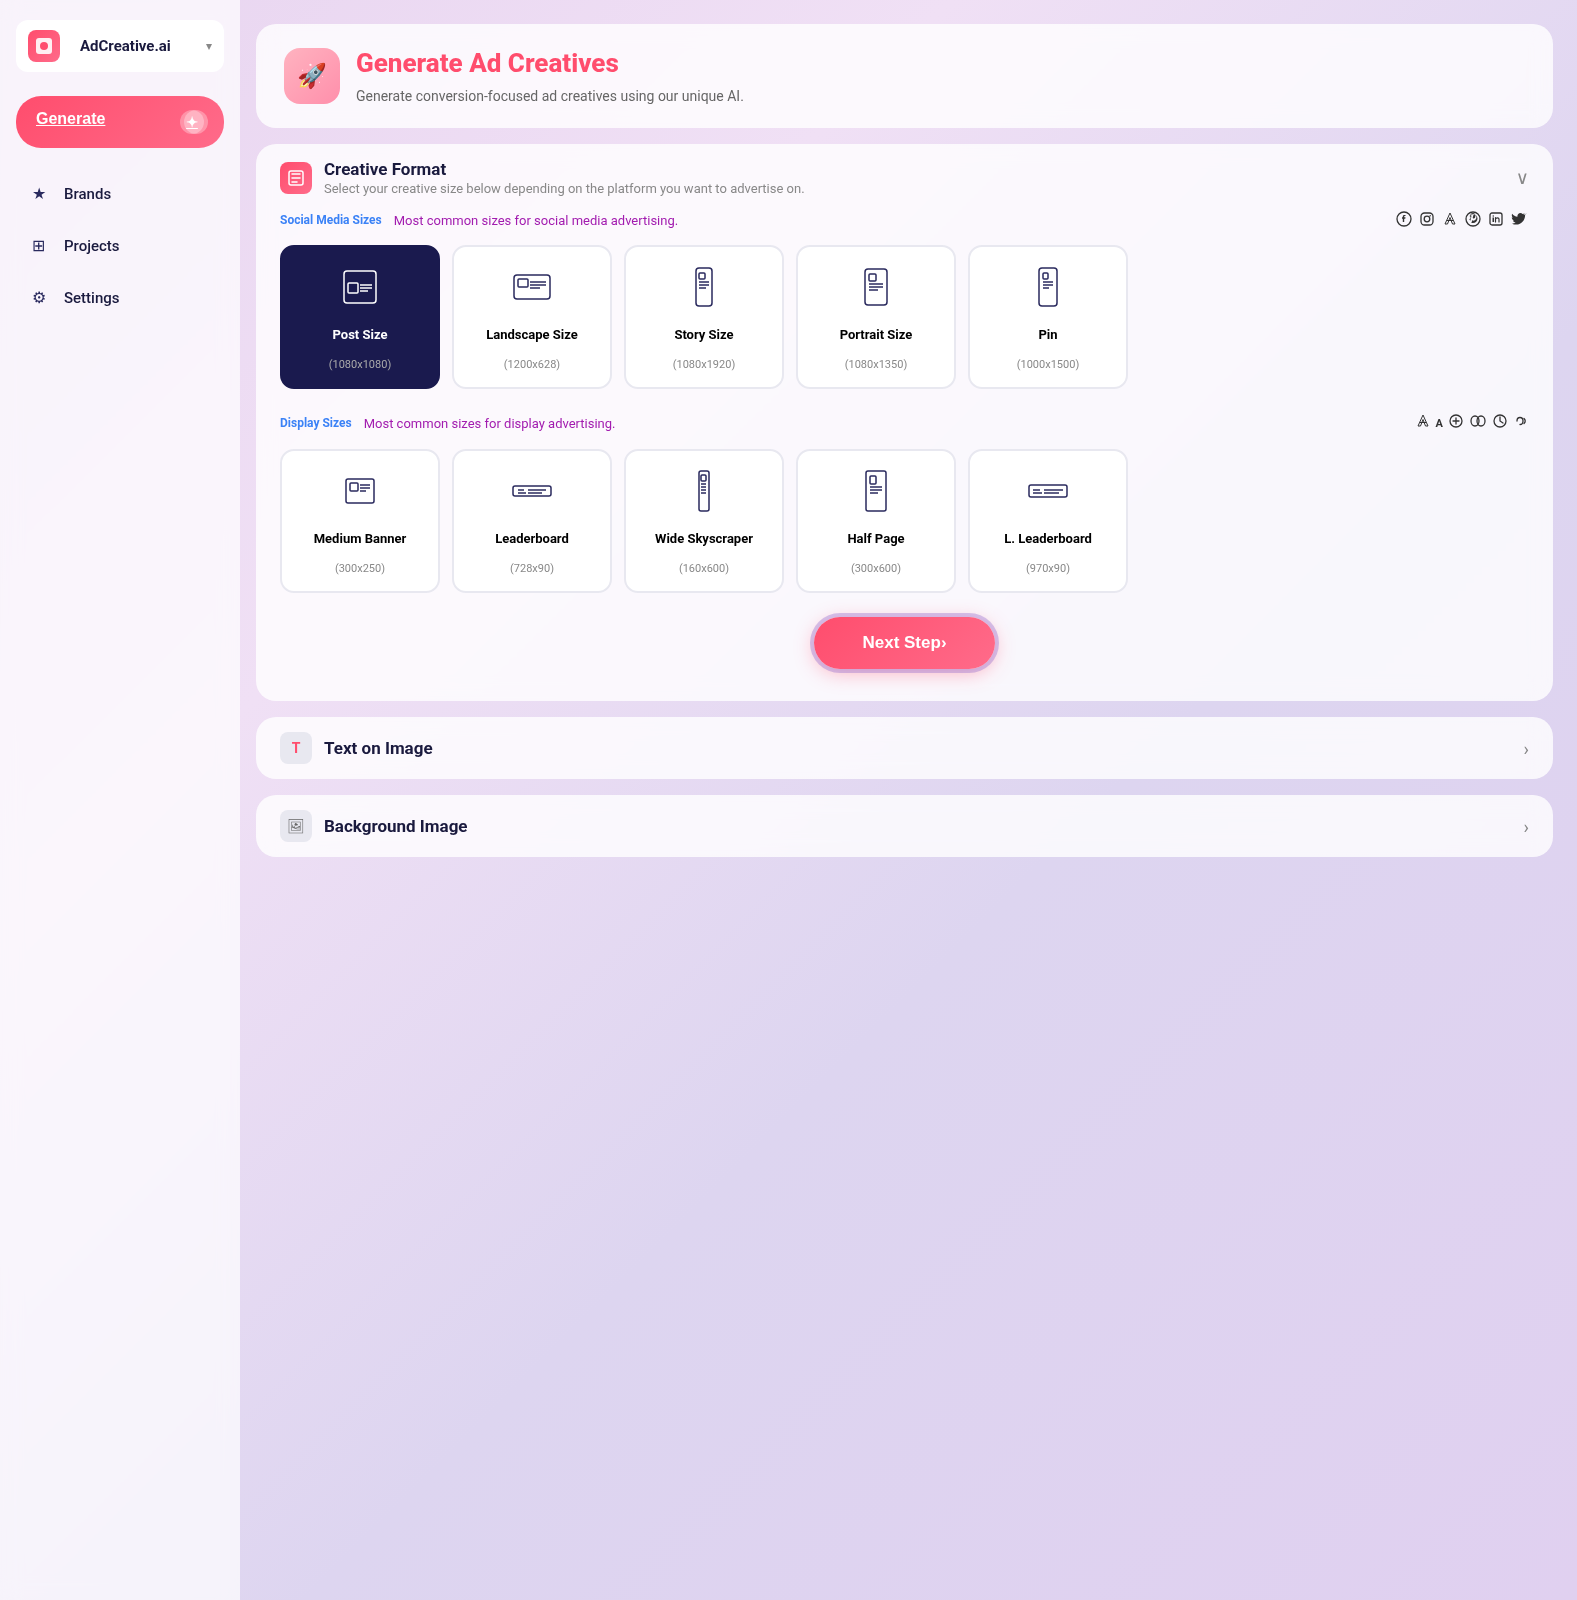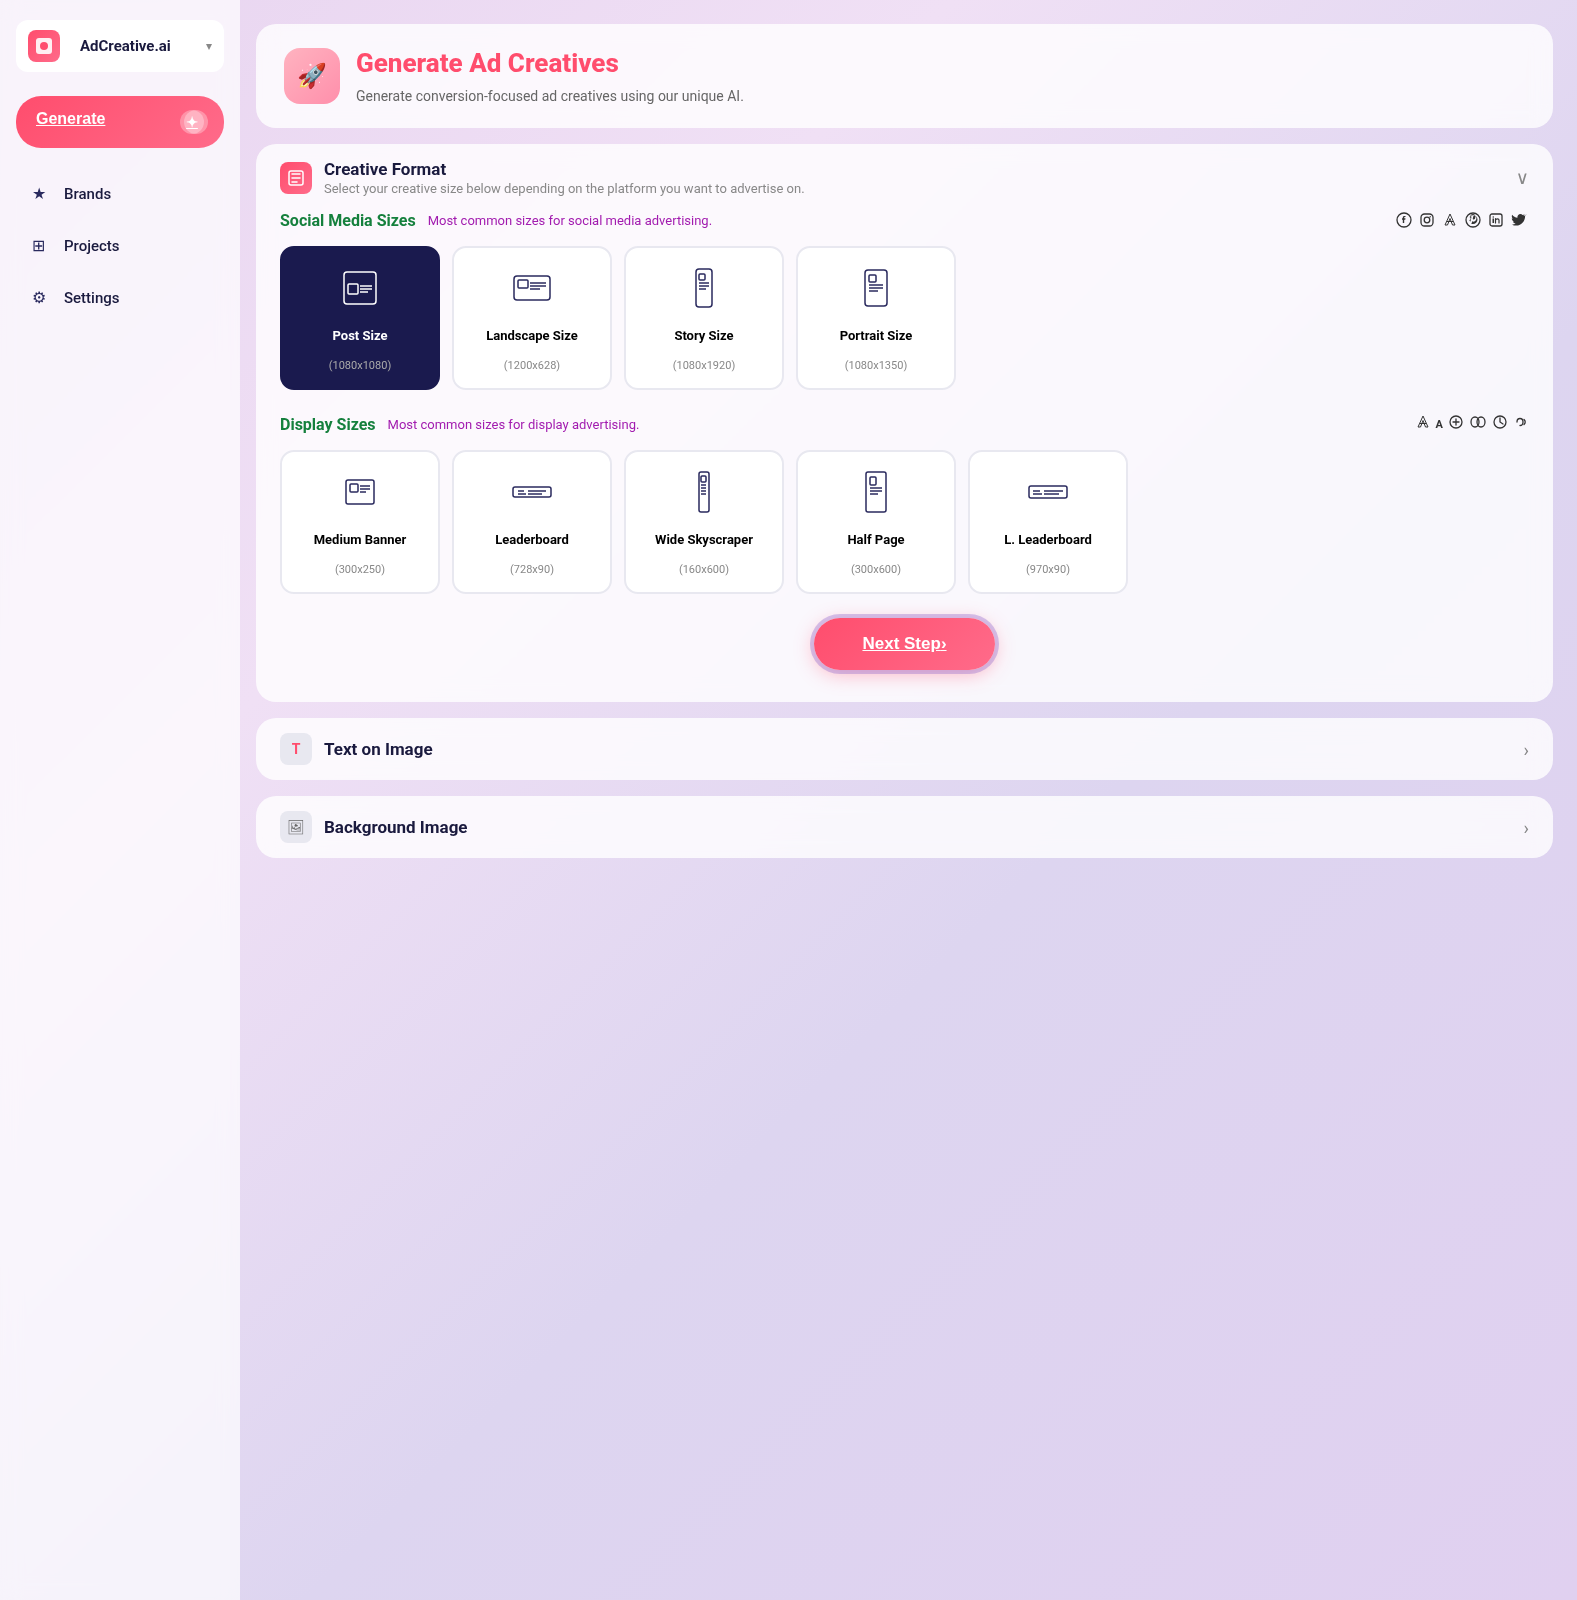--- a/index.html
+++ b/index.html
@@ -228,23 +228,23 @@
     }
 
     .size-group-header {
       display: flex;
       align-items: center;
       gap: 12px;
       margin-bottom: 16px;
     }
 
     .size-group-title {
-      font-size: 16px;
+      font-size: 12px;
       font-weight: 700;
-      color: #15803d;
+      color: #3b82f6;
     }
 
     .size-group-desc {
       font-size: 13px;
       color: #a21caf;
     }
 
     .size-group-icons {
       margin-left: auto;
       display: flex;
@@ -335,21 +335,20 @@
       color: white;
       border: none;
       border-radius: 30px;
       padding: 16px 48px;
       font-size: 17px;
       font-weight: 700;
       cursor: pointer;
       display: flex;
       align-items: center;
       box-shadow: 0 0 0 4px rgba(120, 80, 200, 0.3), 0 4px 20px rgba(255, 77, 109, 0.4);
-      text-decoration: underline;
     }
 
     
     .section-card-collapsed {
       background: rgba(255,255,255,0.8);
       backdrop-filter: blur(10px);
       border-radius: 20px;
     }
 
     
@@ -543,20 +542,33 @@
                 <rect x="15" y="9" width="7" height="7" rx="1"></rect>
                 <line x1="15" y1="19" x2="29" y2="19"></line>
                 <line x1="15" y1="22" x2="29" y2="22"></line>
                 <line x1="15" y1="25" x2="24" y2="25"></line>
               </svg>
             </div>
             <div class="size-card-name">Portrait Size</div>
             <div class="size-card-dim">(1080x1350)</div>
           </div>
 
+          <div class="size-card">
+            <div class="size-card-icon">
+              <svg width="44" height="44" viewBox="0 0 44 44" class="card-svg">
+                <rect x="13" y="3" width="18" height="38" rx="3"></rect>
+                <rect x="17" y="8" width="5" height="6" rx="1"></rect>
+                <line x1="17" y1="17" x2="27" y2="17"></line>
+                <line x1="17" y1="20" x2="27" y2="20"></line>
+                <line x1="17" y1="23" x2="23" y2="23"></line>
+              </svg>
+            </div>
+            <div class="size-card-name">Pin</div>
+            <div class="size-card-dim">(1000x1500)</div>
+          </div>
         </div>
       </div>
 
       <div class="size-group">
         <div class="size-group-header">
           <span class="size-group-title">Display Sizes</span>
           <span class="size-group-desc">Most common sizes for display advertising.</span>
           <div class="size-group-icons display-platform-icons">
             <span>
               <svg width="16" height="16" viewBox="0 0 16 16" fill="none">

